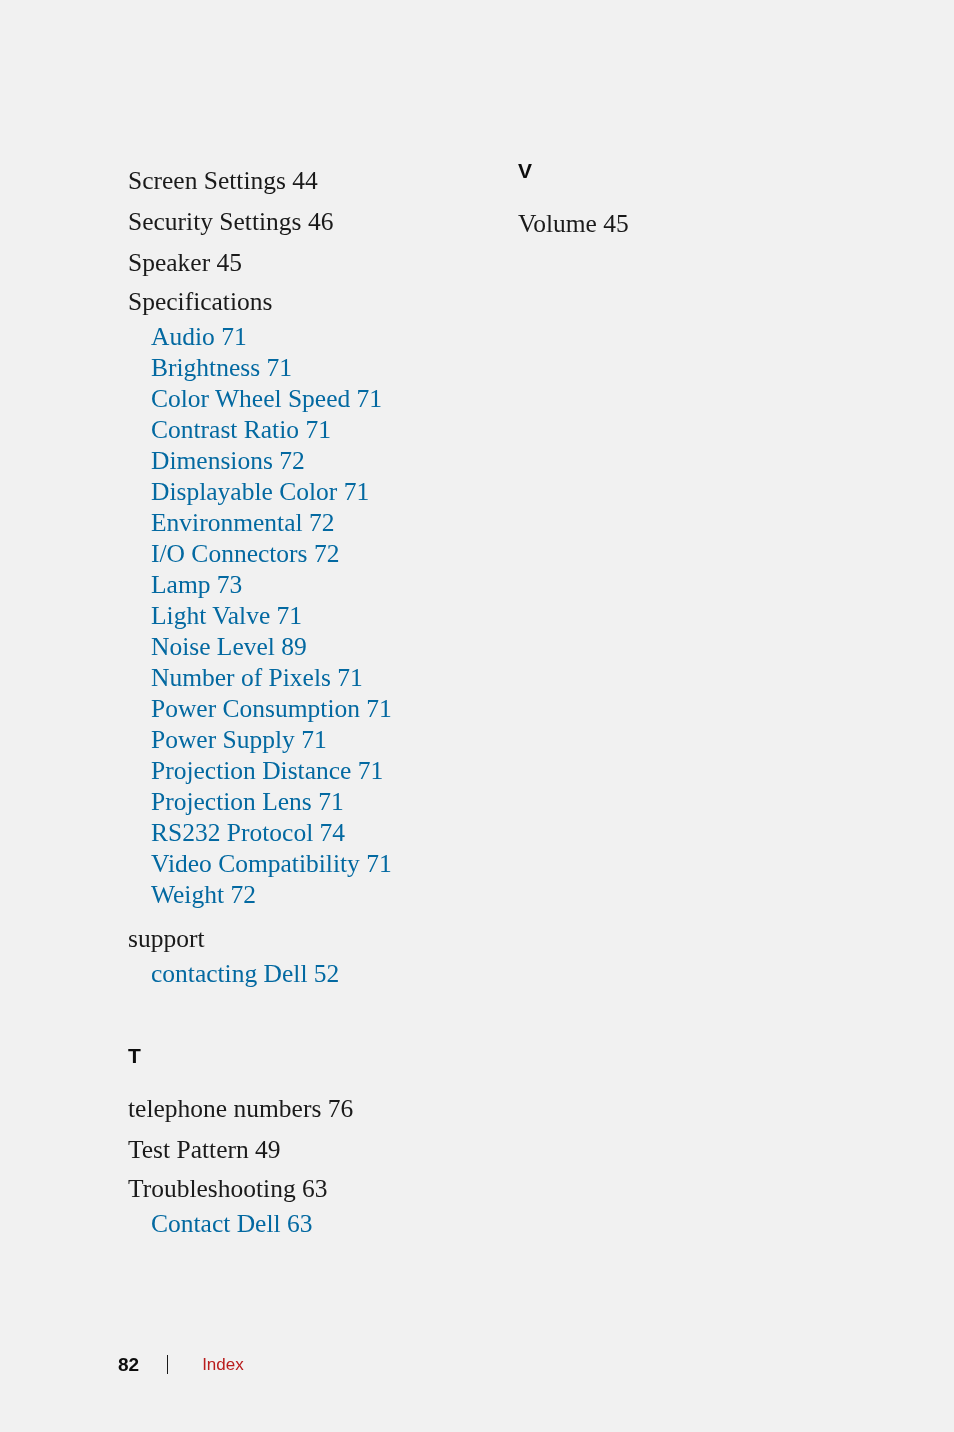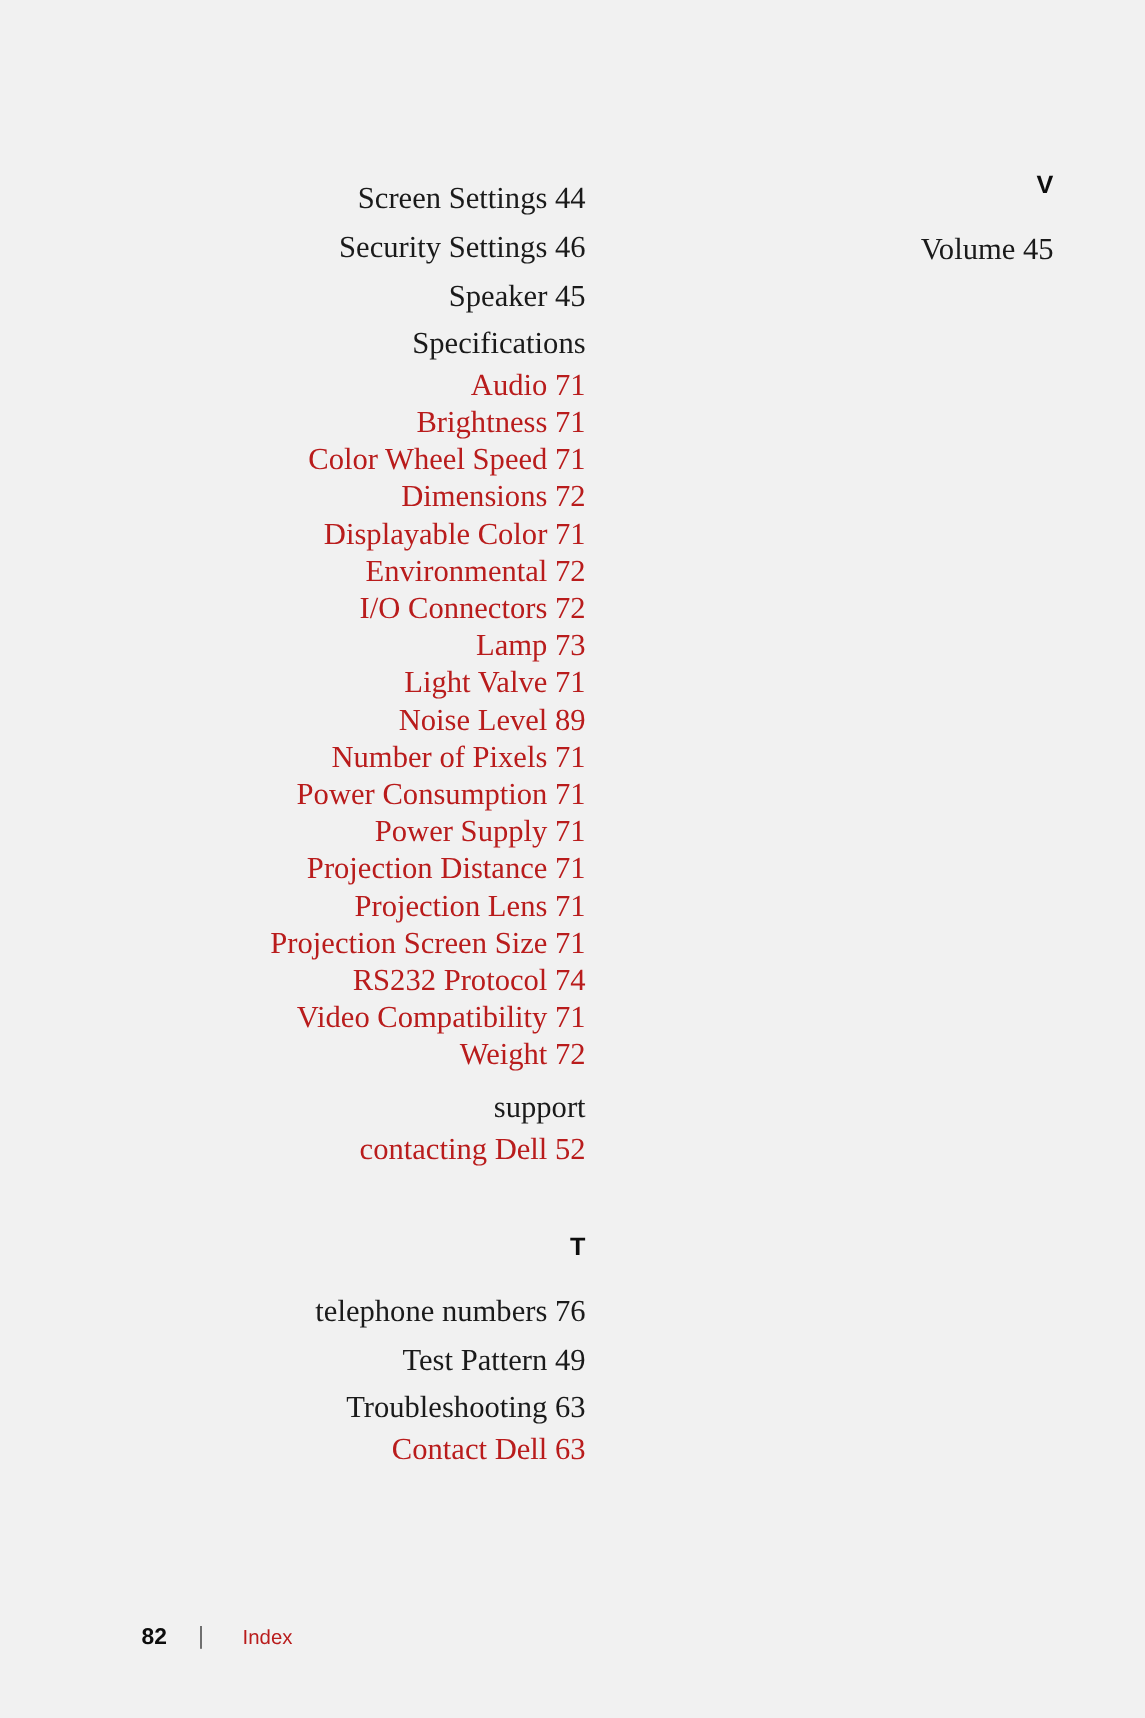--- a/index.html
+++ b/index.html
@@ -17,22 +17,21 @@
   }
 
   .page {
     position: absolute;
     inset: 0;
   }
 
   
   .column {
     position: absolute;
-    top: 144px;
-    text-align: right;
+    top: 160px;
   }
   .column-left  { left: 128px; width: 360px; }
   .column-right { left: 518px; width: 360px; }
 
   
   .letter-heading {
     font-family: "Liberation Sans", "DejaVu Sans", sans-serif;
     font-weight: bold;
     font-size: 21px;
     line-height: 1;
@@ -46,23 +45,23 @@
   .entry {
     font-size: 25.5px;
     line-height: 41px;
     white-space: nowrap;
     color: #1a1a1a;
   }
 
   .subentry {
     font-size: 25.5px;
     line-height: 31px;
-    margin-left: 35px;
+    margin-left: 23px;
     white-space: nowrap;
-    color: #b91c1c;
+    color: #0369a1;
   }
 
   
   .entry.has-children { line-height: 38px; }
 
   .group-gap { height: 10px; }
 
   
   .section-spacer { height: 56px; }
   .heading-gap    { height: 22px; }
@@ -109,33 +108,33 @@
 
       <div class="entry">Security Settings 46</div>
 
       <div class="entry">Speaker 45</div>
 
       <div class="entry has-children">Specifications</div>
 
       <div class="subentry">Audio 71</div>
       <div class="subentry">Brightness 71</div>
       <div class="subentry">Color Wheel Speed 71</div>
+      <div class="subentry">Contrast Ratio 71</div>
       <div class="subentry">Dimensions 72</div>
       <div class="subentry">Displayable Color 71</div>
       <div class="subentry">Environmental 72</div>
       <div class="subentry">I/O Connectors 72</div>
       <div class="subentry">Lamp 73</div>
       <div class="subentry">Light Valve 71</div>
       <div class="subentry">Noise Level 89</div>
       <div class="subentry">Number of Pixels 71</div>
       <div class="subentry">Power Consumption 71</div>
       <div class="subentry">Power Supply 71</div>
       <div class="subentry">Projection Distance 71</div>
       <div class="subentry">Projection Lens 71</div>
-      <div class="subentry">Projection Screen Size 71</div>
       <div class="subentry">RS232 Protocol 74</div>
       <div class="subentry">Video Compatibility 71</div>
       <div class="subentry">Weight 72</div>
 
       <div class="group-gap"></div>
 
       <div class="entry has-children">support</div>
       <div class="subentry">contacting Dell 52</div>
     </div>
 

